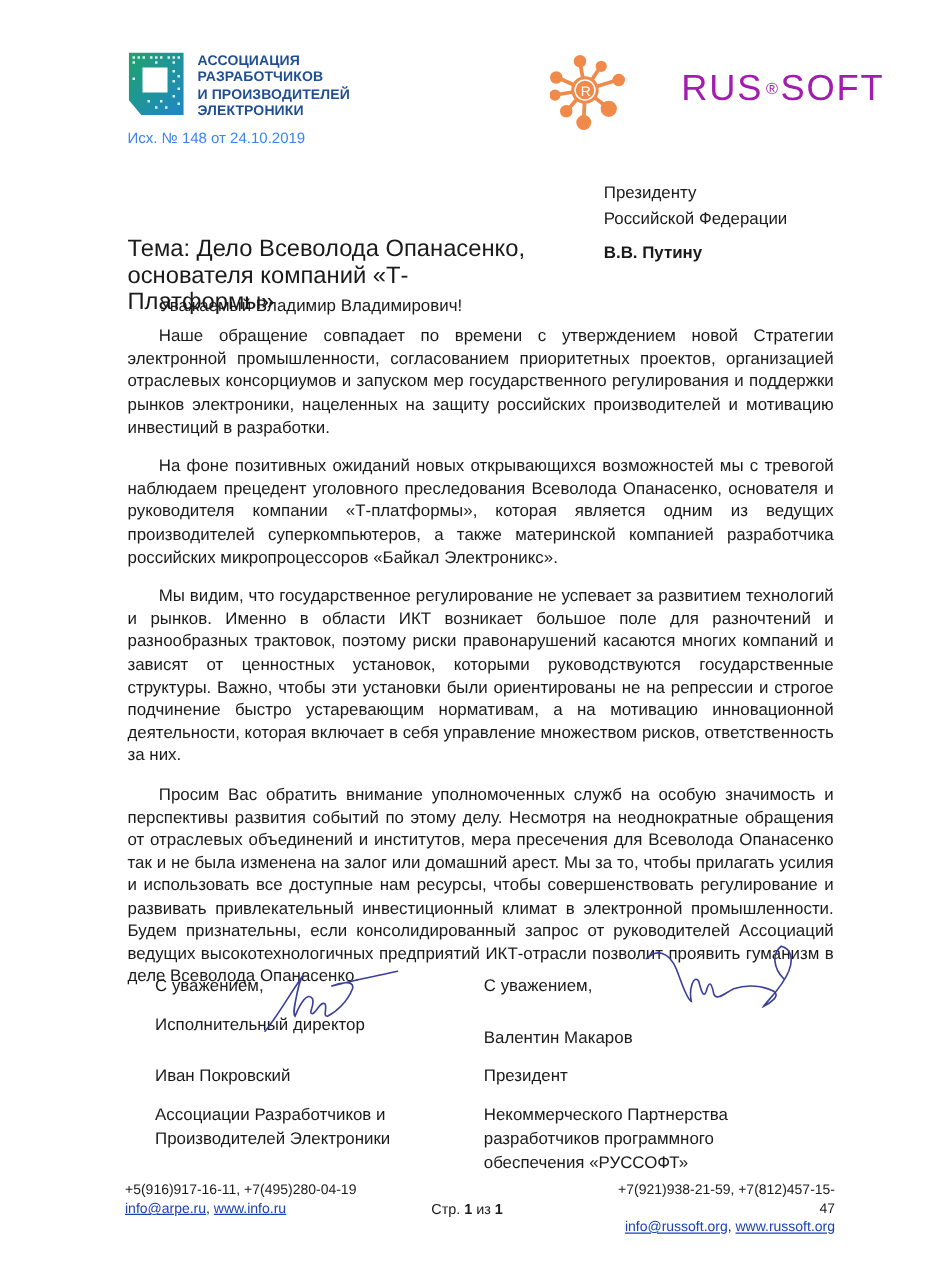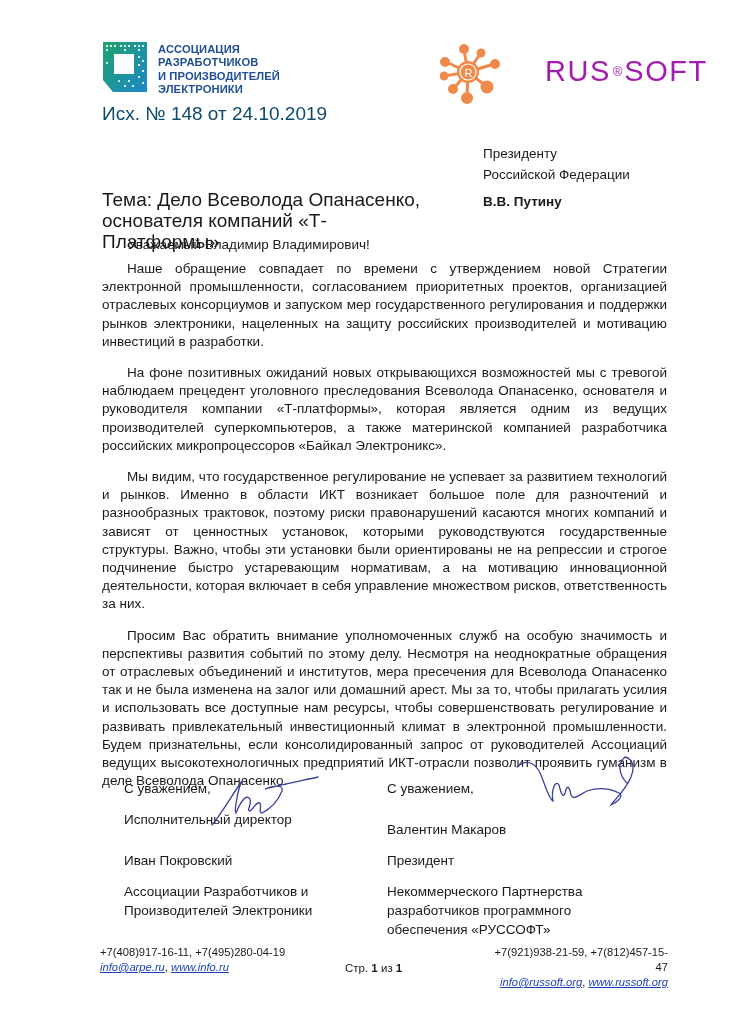--- a/index.html
+++ b/index.html
@@ -6,21 +6,21 @@
   body {
     width: 745px; height: 1024px; position: relative; overflow: hidden;
     font-family: "Liberation Sans", sans-serif; color: #1a1a1a;
   }
   .abs { position: absolute; }
   .logo-arpe { left: 103px; top: 42px; width: 44px; height: 50px; }
   .arpe-text {
     left: 158px; top: 43px; font-weight: bold; font-size: 11.2px; line-height: 13.4px;
     color: #1f4e94; letter-spacing: 0.1px;
   }
-  .outgoing { left: 102px; top: 103px; font-size: 19px; color: #0c4a6e; }
+  .outgoing { left: 102px; top: 103px; font-size: 12px; color: #3b82f6; }
   .logo-rus { left: 440px; top: 44px; width: 62px; height: 60px; }
   .rus-text {
     left: 505px; top: 55px; font-size: 29px; color: #a21caf; letter-spacing: 1.5px;
     font-family: Liberation Sans, sans-serif;
     margin-left: 40px;
   }
   .rus-text .reg { font-size: 13px; vertical-align: 5px; letter-spacing: 0; margin: 0 2px; }
   .subject { left: 102px; top: 143px; font-size: 19px; line-height: 21px; width: 320px; margin-top: 46px; }
   .addressee { left: 483px; top: 143px; font-size: 13.5px; line-height: 21px; }
   .addressee .name { font-weight: bold; margin-top: 6px; }
@@ -34,21 +34,21 @@
   .sig-right { left: 387px; top: 779px; font-size: 13.5px; line-height: 19px; }
   .sig-block .row { margin: 0; }
   .sig-block .gap1 { margin-top: 22px; }
   .sig-block .gap2 { margin-top: 12px; }
   .signature-left { left: 210px; top: 773px; width: 110px; height: 55px; }
   .signature-right { left: 515px; top: 755px; width: 130px; height: 60px; }
   .footer-left { left: 100px; top: 945px; font-size: 11.2px; line-height: 15px; }
   .footer-right { left: 483px; top: 945px; font-size: 11.2px; line-height: 15px; text-align: right; width: 185px; }
   .footer-center { left: 345px; top: 962px; font-size: 11.5px; }
   .footer-center b { font-weight: bold; }
-  a.link { color: #1a3fb8; text-decoration: underline; font-style: italic; }
+  a.link { color: #1a3fb8; text-decoration: underline; }
 </style>
 </head>
 <body>
 
 <div class="abs logo-arpe">
   <svg width="44" height="50" viewBox="0 0 44 50">
     <defs>
       <linearGradient id="g1" x1="0" y1="0" x2="1" y2="1">
         <stop offset="0" stop-color="#1fa36b"></stop>
         <stop offset="1" stop-color="#1e86c8"></stop>
@@ -161,21 +161,21 @@
   <div class="row">разработчиков программного</div>
   <div class="row">обеспечения «РУССОФТ»</div>
 </div>
 <div class="abs signature-right">
   <svg width="130" height="60" viewBox="0 0 130 60">
     <path d="M2 12 C10 4 20 6 26 20 C30 30 34 44 38 46 C36 36 40 24 44 30 C46 38 48 44 50 38 C52 30 54 30 56 40 C58 46 64 40 72 36 C84 32 96 34 104 38 C110 42 100 48 96 50 C100 44 110 36 116 22 C120 12 118 4 110 2 C102 8 104 20 112 28" fill="none" stroke="#3a3f9a" stroke-width="1.3" stroke-linecap="round"></path>
   </svg>
 </div>
 
 <div class="abs footer-left">
-  <div>+7(408)917-16-11, +7(495)280-04-19</div>
+  <div>+5(916)917-16-11, +7(495)280-04-19</div>
   <div>
     <a class="link">info@arpe.ru</a><span>, </span><a class="link">www.info.ru</a>
   </div>
 </div>
 
 <div class="abs footer-center">
   <span>Стр. </span><b>1</b><span> из </span><b>1</b>
 </div>
 
 <div class="abs footer-right">

